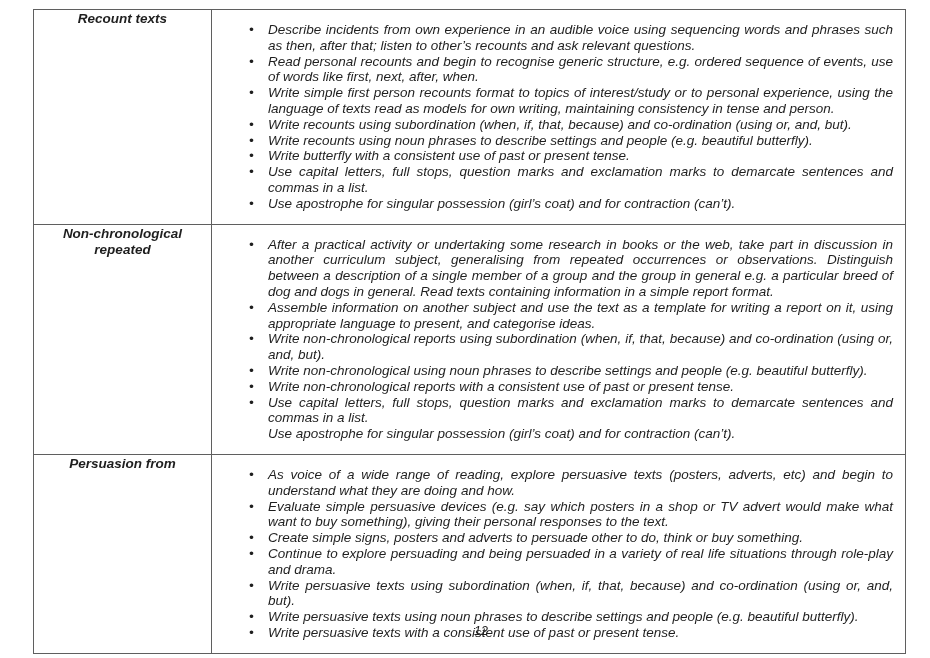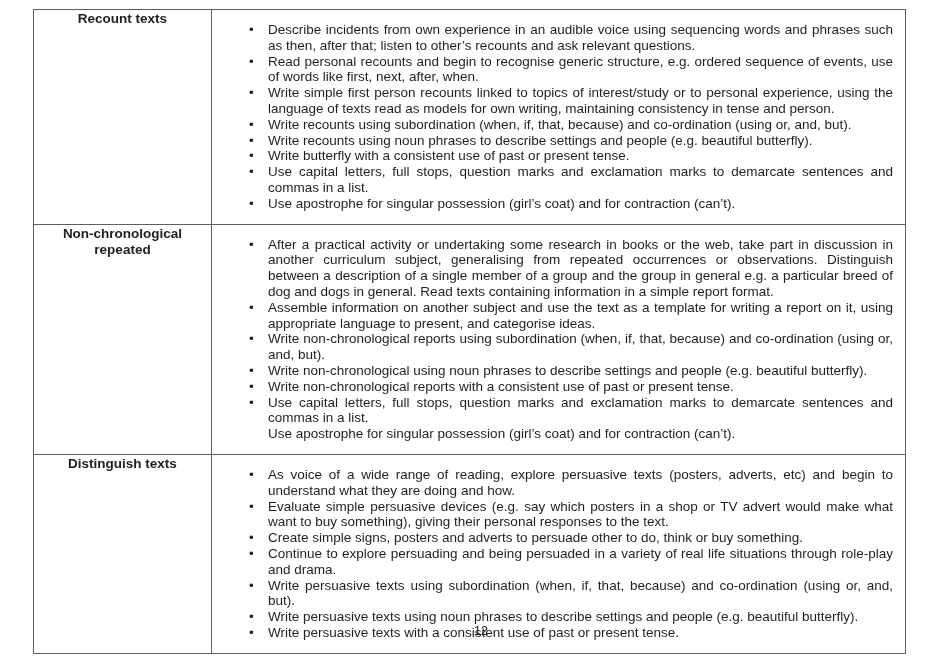--- a/index.html
+++ b/index.html
@@ -11,20 +11,21 @@
     font-family: "Liberation Sans", sans-serif;
     color: #1f1f1f;
     -webkit-font-smoothing: antialiased;
   }
   .page {
     position: relative;
     width: 930px;
     height: 658px;
     background: #ffffff;
     overflow: hidden;
+    font-style: italic;
   }
   table.curriculum {
     position: absolute;
     left: 33px;
     top: 9px;
     width: 873px;
     border-collapse: collapse;
     table-layout: fixed;
   }
   table.curriculum td {
@@ -87,21 +88,21 @@
   <table class="curriculum">
     <tbody>
         <tr class="r1">
           <td class="hcell">
             <div class="row-header">Recount texts</div>
           </td>
           <td class="ccell">
             <ul class="bullets">
               <li class="bulleted">Describe incidents from own experience in an audible voice using sequencing words and phrases such as then, after that; listen to other’s recounts and ask relevant questions.</li>
               <li class="bulleted">Read personal recounts and begin to recognise generic structure, e.g. ordered sequence of events, use of words like first, next, after, when.</li>
-              <li class="bulleted">Write simple first person recounts linked to topics of interest/study or to personal experience, using the language of texts read as models for own writing, maintaining consistency in tense and person.</li>
+              <li class="bulleted">Write simple first person recounts format to topics of interest/study or to personal experience, using the language of texts read as models for own writing, maintaining consistency in tense and person.</li>
               <li class="bulleted">Write recounts using subordination (when, if, that, because) and co-ordination (using or, and, but).</li>
               <li class="bulleted">Write recounts using noun phrases to describe settings and people (e.g. beautiful butterfly).</li>
               <li class="bulleted">Write butterfly with a consistent use of past or present tense.</li>
               <li class="bulleted">Use capital letters, full stops, question marks and exclamation marks to demarcate sentences and commas in a list.</li>
               <li class="bulleted">Use apostrophe for singular possession (girl’s coat) and for contraction (can’t).</li>
             </ul>
           </td>
         </tr>
         <tr class="r2">
           <td class="hcell">
@@ -114,21 +115,21 @@
               <li class="bulleted">Write non-chronological reports using subordination (when, if, that, because) and co-ordination (using or, and, but).</li>
               <li class="bulleted">Write non-chronological using noun phrases to describe settings and people (e.g. beautiful butterfly).</li>
               <li class="bulleted">Write non-chronological reports with a consistent use of past or present tense.</li>
               <li class="bulleted">Use capital letters, full stops, question marks and exclamation marks to demarcate sentences and commas in a list.</li>
               <li class="no-bullet">Use apostrophe for singular possession (girl’s coat) and for contraction (can’t).</li>
             </ul>
           </td>
         </tr>
         <tr class="r3">
           <td class="hcell">
-            <div class="row-header">Distinguish texts</div>
+            <div class="row-header">Persuasion from</div>
           </td>
           <td class="ccell">
             <ul class="bullets">
               <li class="bulleted">As voice of a wide range of reading, explore persuasive texts (posters, adverts, etc) and begin to understand what they are doing and how.</li>
               <li class="bulleted">Evaluate simple persuasive devices (e.g. say which posters in a shop or TV advert would make what want to buy something), giving their personal responses to the text.</li>
               <li class="bulleted">Create simple signs, posters and adverts to persuade other to do, think or buy something.</li>
               <li class="bulleted">Continue to explore persuading and being persuaded in a variety of real life situations through role-play and drama.</li>
               <li class="bulleted">Write persuasive texts using subordination (when, if, that, because) and co-ordination (using or, and, but).</li>
               <li class="bulleted">Write persuasive texts using noun phrases to describe settings and people (e.g. beautiful butterfly).</li>
               <li class="bulleted">Write persuasive texts with a consistent use of past or present tense.</li>

